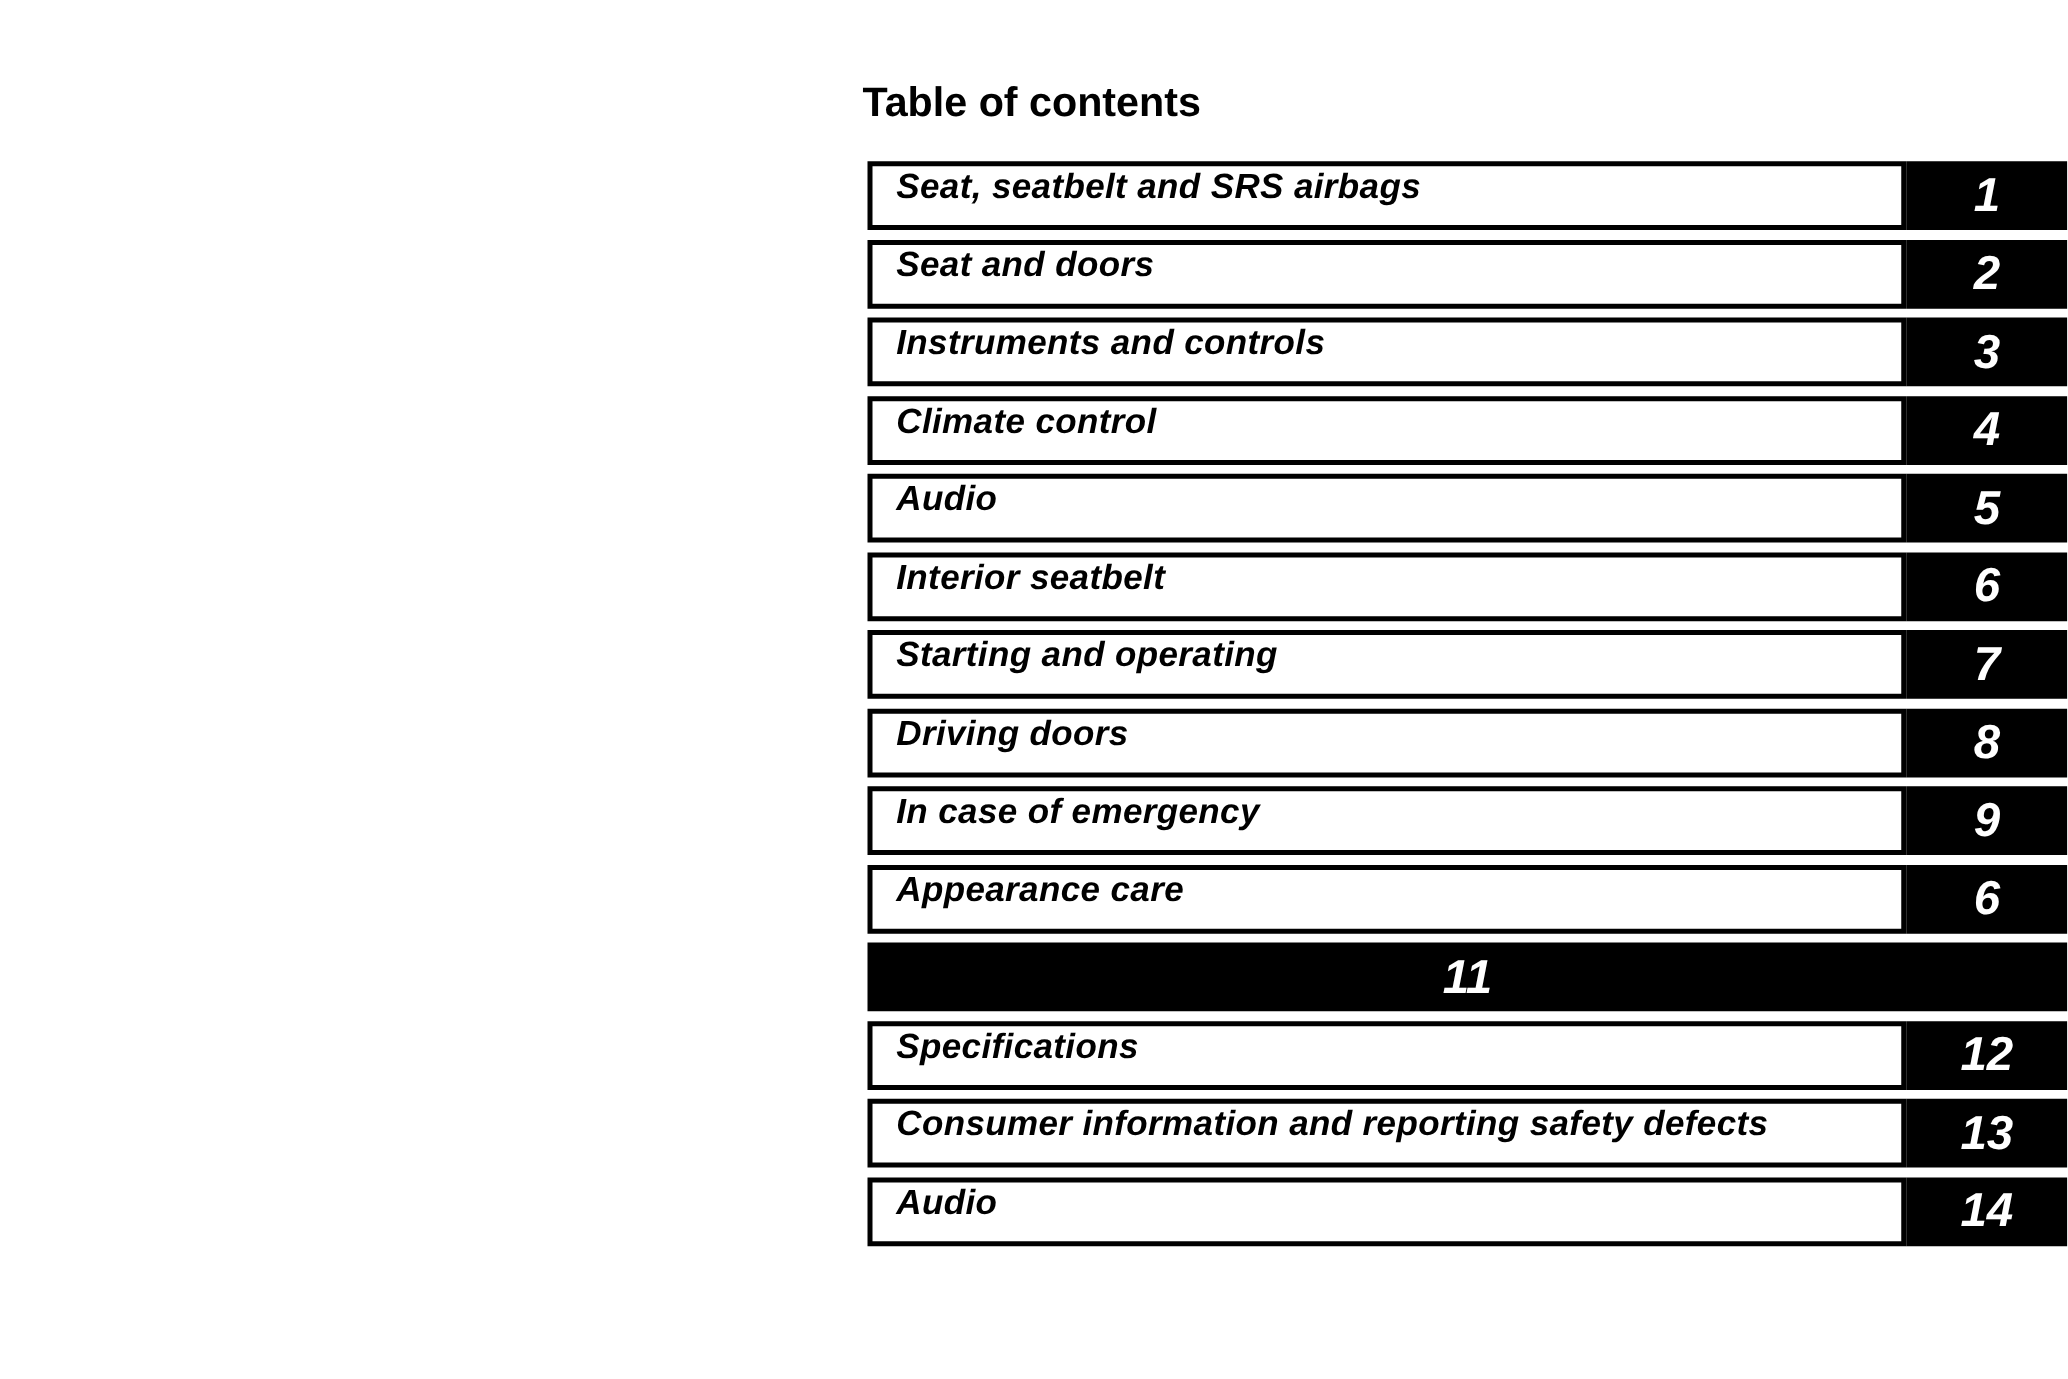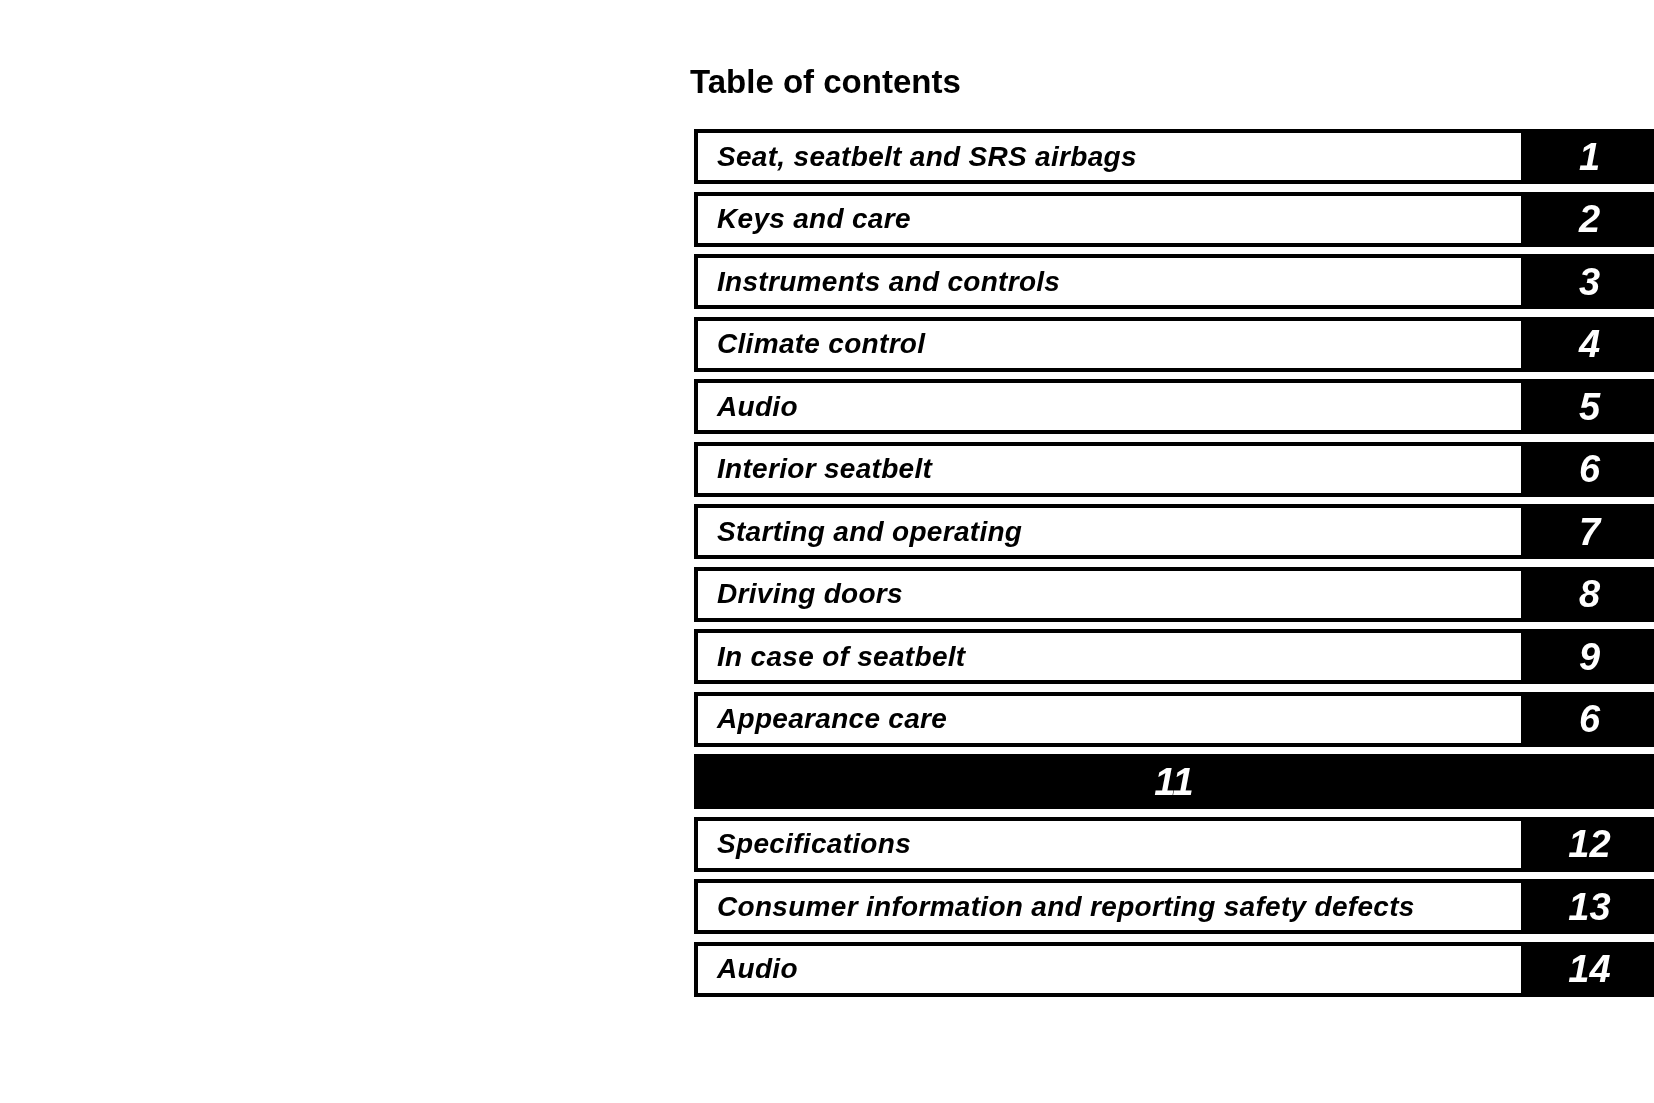--- a/index.html
+++ b/index.html
@@ -37,21 +37,20 @@
     align-items: stretch;
     height: 55px;
     margin-bottom: 7.5px;
   }
   .toc-label-box {
     box-sizing: border-box;
     width: 831px;
     border: 4px solid #000000;
     background: #ffffff;
     display: flex;
-    align-items: center;
     padding-left: 19px;
     overflow: hidden;
   }
   .toc-label {
     font-size: 28px;
     font-weight: bold;
     font-style: italic;
     white-space: nowrap;
     letter-spacing: 0.3px;
   }
@@ -82,21 +81,21 @@
       <div class="toc-label-box">
         <span class="toc-label">Seat, seatbelt and SRS airbags</span>
       </div>
       <div class="toc-tab">
         <span class="toc-number">1</span>
       </div>
     </div>
 
     <div class="toc-row">
       <div class="toc-label-box">
-        <span class="toc-label">Keys and care</span>
+        <span class="toc-label">Seat and doors</span>
       </div>
       <div class="toc-tab">
         <span class="toc-number">2</span>
       </div>
     </div>
 
     <div class="toc-row">
       <div class="toc-label-box">
         <span class="toc-label">Instruments and controls</span>
       </div>
@@ -145,21 +144,21 @@
       <div class="toc-label-box">
         <span class="toc-label">Driving doors</span>
       </div>
       <div class="toc-tab">
         <span class="toc-number">8</span>
       </div>
     </div>
 
     <div class="toc-row">
       <div class="toc-label-box">
-        <span class="toc-label">In case of seatbelt</span>
+        <span class="toc-label">In case of emergency</span>
       </div>
       <div class="toc-tab">
         <span class="toc-number">9</span>
       </div>
     </div>
 
     <div class="toc-row">
       <div class="toc-label-box">
         <span class="toc-label">Appearance care</span>
       </div>

